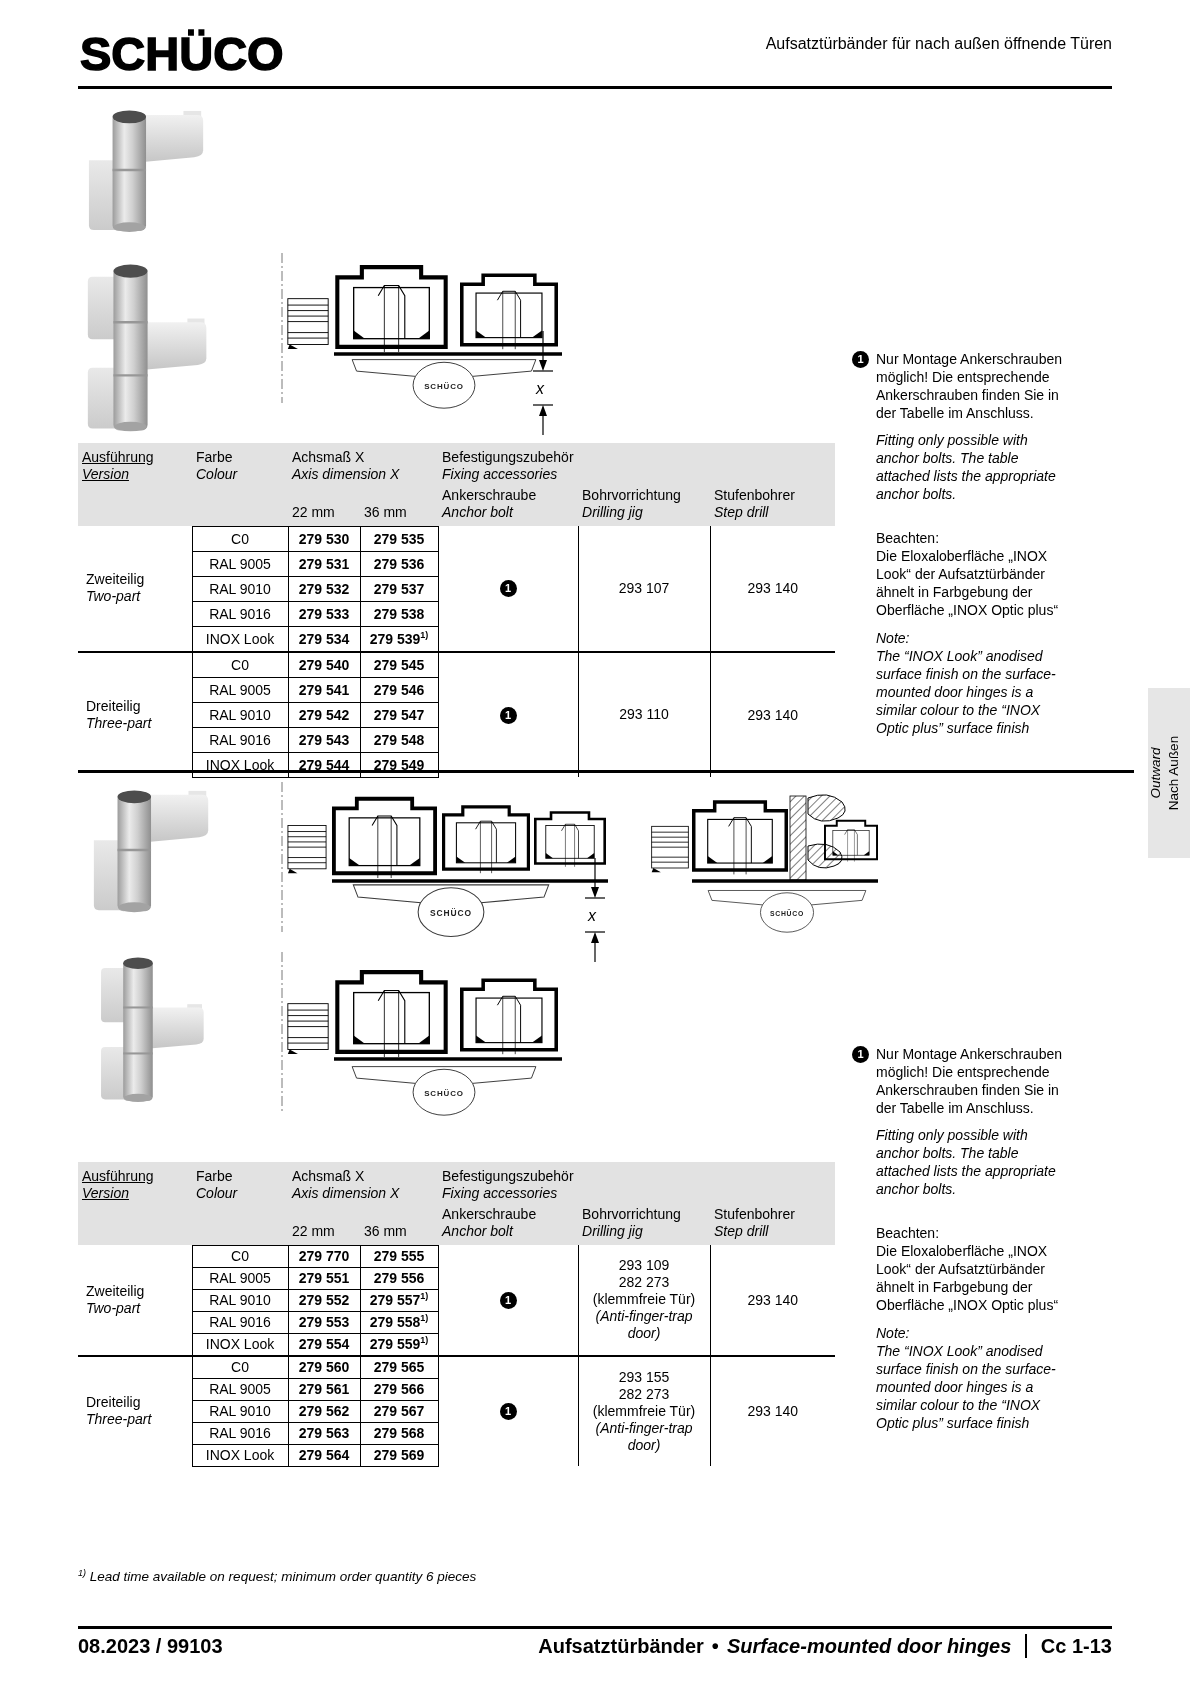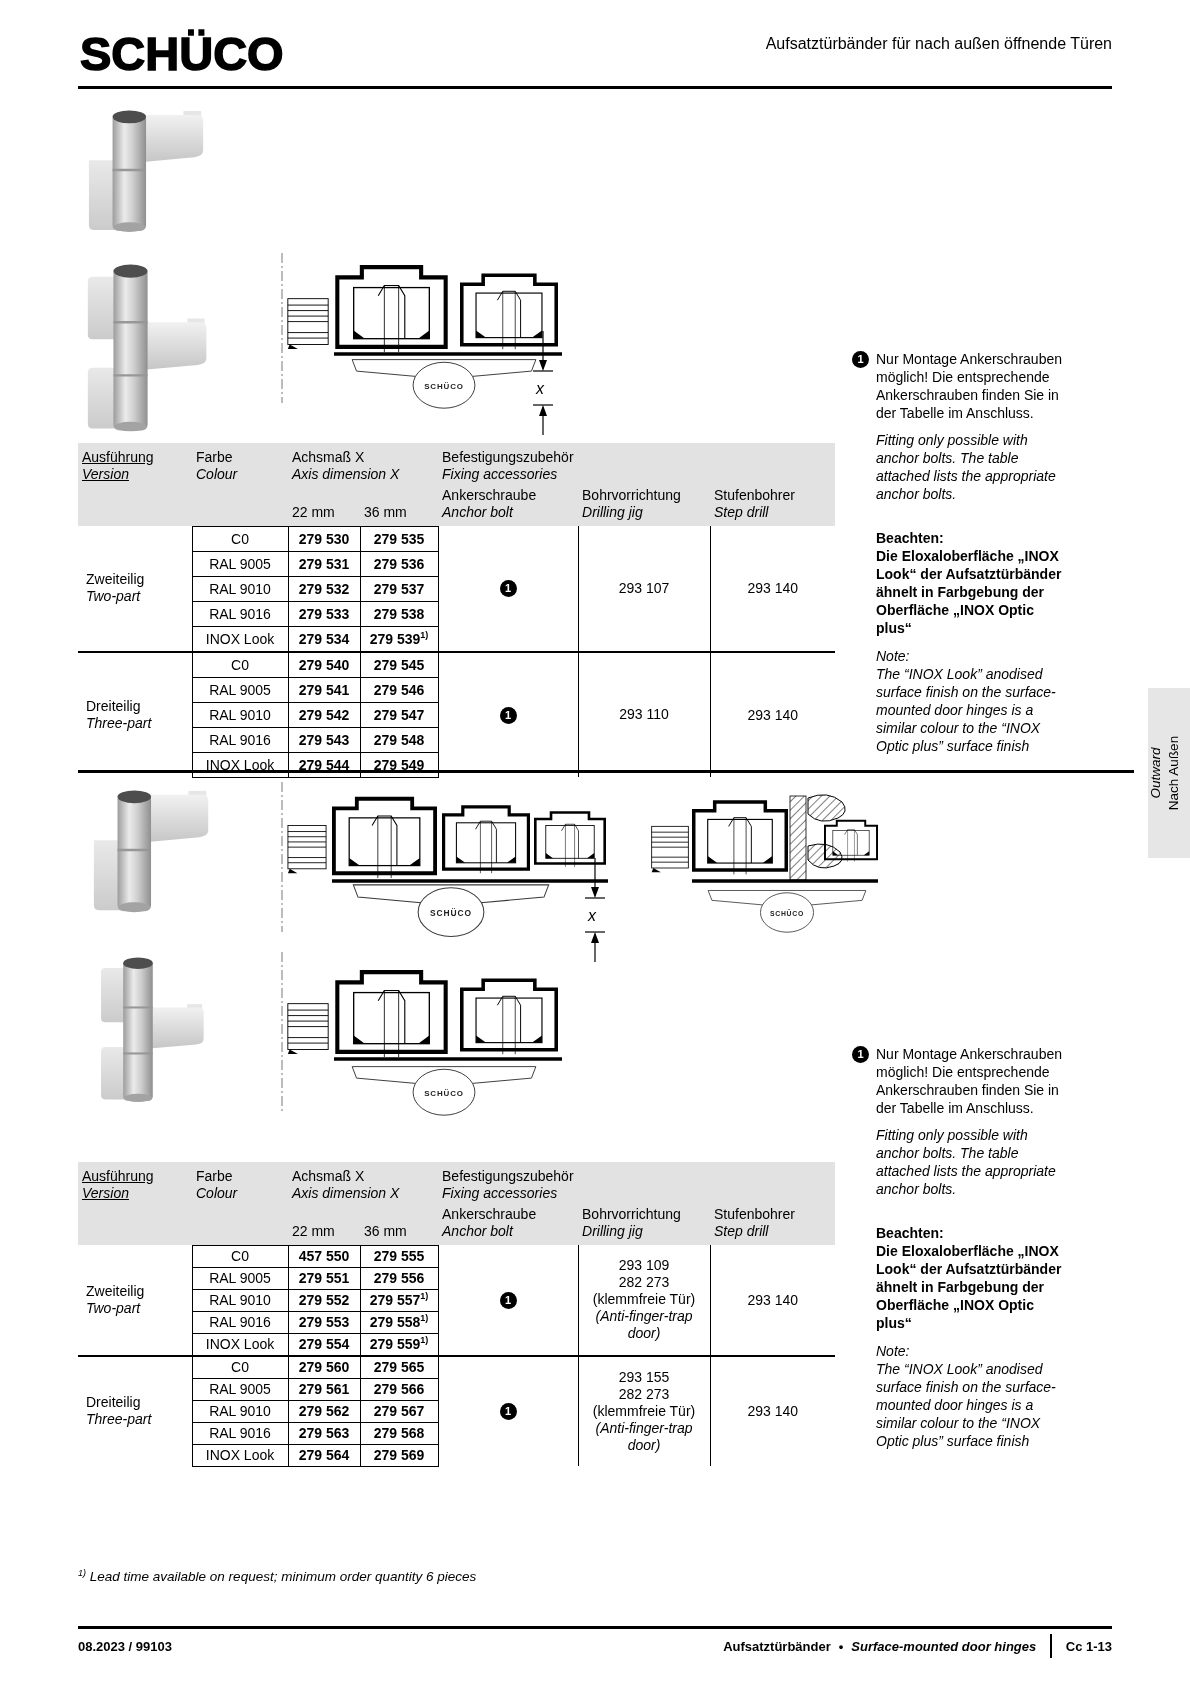--- a/index.html
+++ b/index.html
@@ -22,21 +22,21 @@
   .side-tab-text{position:absolute;left:-64px;top:63px;width:170px;height:44px;transform:rotate(-90deg);
     text-align:center;font-size:13.5px;line-height:18px;}
 
   
   .note-block{width:214px;font-size:14px;line-height:18px;}
   .n-de{position:relative;padding-left:24px;}
   .marker-circle{display:inline-block;width:17px;height:17px;border-radius:50%;background:#000;color:#fff;
     font-size:11px;font-weight:bold;line-height:17px;text-align:center;}
   .n-de .marker-circle{position:absolute;left:0;top:1px;}
   .n-en{margin-top:9px;padding-left:24px;}
-  .n-beachten{margin-top:26px;padding-left:24px;font-weight:bold;}
+  .n-beachten{margin-top:26px;padding-left:24px;}
   .n-note{margin-top:10px;padding-left:24px;}
 
   
   .spec-table{position:absolute;border-collapse:collapse;table-layout:fixed;width:757px;font-size:14px;}
   .spec-table th{background:#e2e2e2;font-weight:normal;padding:2px 4px;line-height:17px;}
   tr.h1 th{vertical-align:top;padding-top:6px;height:30px;}
   tr.h2 th{vertical-align:bottom;padding-bottom:5px;height:26px;}
   .th-left{text-align:left;padding-left:8px;text-decoration:underline;}
   .th-c{text-align:left;}
   .spec-table tbody td{vertical-align:middle;}
@@ -47,21 +47,21 @@
   .jig-cell{border-left:1.3px solid #000;text-align:center;line-height:17px;}
   .drill-cell{border-left:1.3px solid #000;text-align:center;}
   .t1 tbody .c-col,.t1 tbody .c-num{height:24px;}
   .t2 tbody .c-col,.t2 tbody .c-num{height:21px;}
   .group-start td{border-top:2.6px solid #000;}
   sup{font-size:9px;vertical-align:super;line-height:0;}
 
   
   .footnotes{left:78px;top:1566px;font-size:13.5px;line-height:22px;}
   .footer{left:78px;top:1634px;width:1034px;display:flex;justify-content:space-between;
-    font-size:13px;font-weight:bold;align-items:center;}
+    font-size:20px;font-weight:bold;align-items:center;}
   .f-right{display:flex;align-items:center;gap:8px;}
   .f-div{display:inline-block;width:1.5px;height:24px;background:#000;margin:0 6px;}
 
   svg text{font-family:"Liberation Sans","DejaVu Sans",sans-serif;}
 </style>
 </head>
 <body>
 
 <svg width="0" height="0" style="position:absolute" aria-hidden="true">
   <defs>
@@ -432,21 +432,21 @@
           </th>
       </tr>
     </thead>
     <tbody id="t2-body">
         <tr>
           <td class="v-cell" rowspan="5">
             <div>Zweiteilig</div>
             <div class="it">Two-part</div>
           </td>
           <td class="c-col">C0</td>
-          <td class="c-num">457 550</td>
+          <td class="c-num">279 770</td>
           <td class="c-num">279 555</td>
           <td class="anchor-cell" rowspan="5"><span class="marker-circle">1</span></td>
           <td class="jig-cell" rowspan="5">
             <div>293 109</div>
             <div>282 273</div>
             <div>(klemmfreie Tür)</div>
             <div class="it">(Anti-finger-trap</div>
             <div class="it">door)</div>
           </td>
           <td class="drill-cell" rowspan="5">293 140</td>

